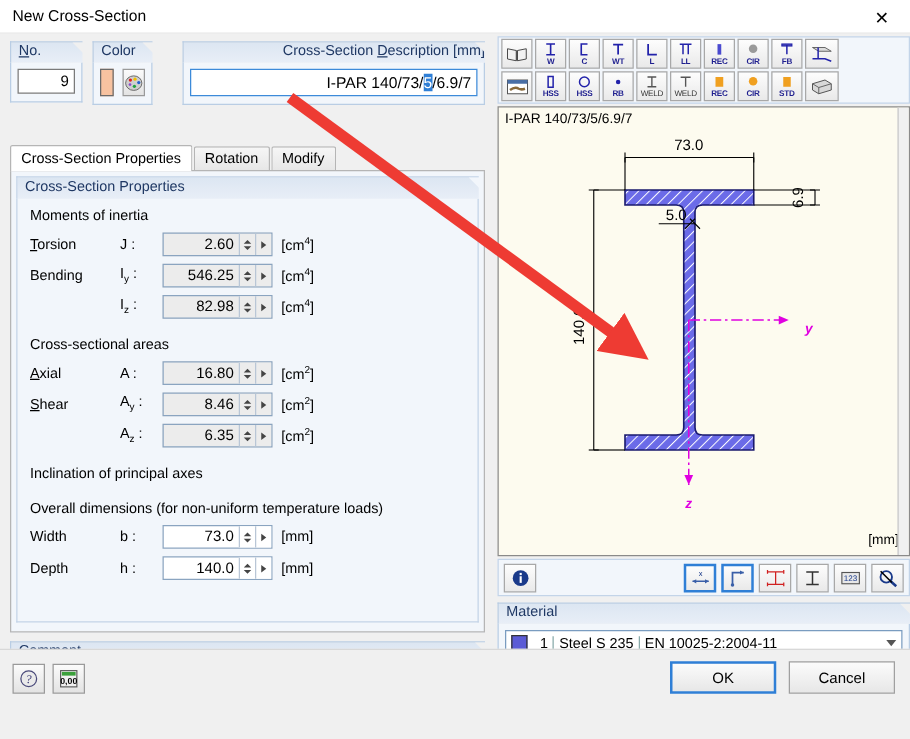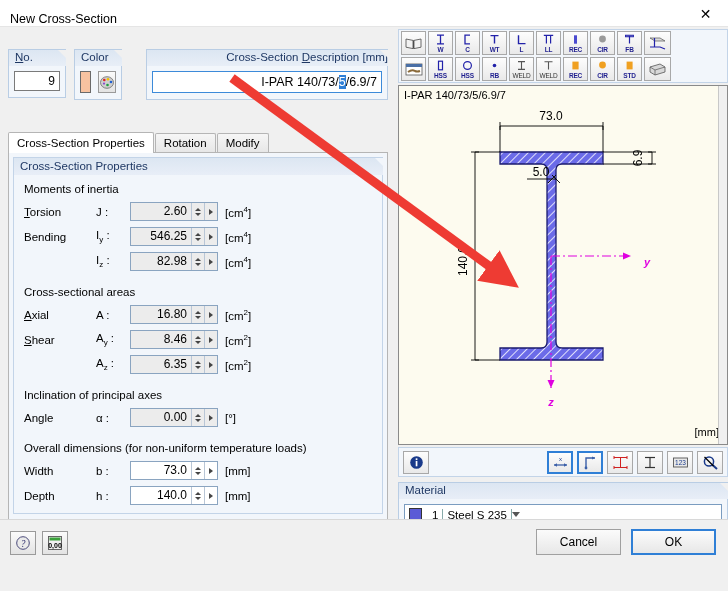--- a/index.html
+++ b/index.html
@@ -9,33 +9,33 @@
     font-family:"Liberation Sans", sans-serif;
     font-size:11.5px;
     color:#000;
     background:#f0f0f0;
     overflow:hidden;
     position:relative;
   }
   
   #titlebar {
     height:27px; background:#ffffff;
-    display:flex; align-items:flex-end;
+    display:flex; align-items:center;
     border-bottom:1px solid #e5e5e5;
     position:relative;
   }
   #title-text { padding-left:10px; font-size:12.5px; color:#000; }
   #close-btn {
     position:absolute; right:0; top:0; width:45px; height:27px;
     display:flex; align-items:center; justify-content:center;
     font-size:14px; color:#000; cursor:pointer;
   }
   
   #body-area { position:relative; width:728px; height:518px; background:#f0f0f0; }
-  #left-col { position:absolute; left:0; top:16px; width:396px; height:518px;padding-left:48px; }
+  #left-col { position:absolute; left:0; top:0; width:396px; height:518px;padding-left:48px; }
   #right-col { position:absolute; left:398px; top:0; width:330px; height:518px; }
 
   
   .grp { position:absolute; }
   .grp-hd {
     position:relative; height:17px;
     background:linear-gradient(to bottom,#dce6f2,#e8eef7);
     border-top:1px solid #b9cde4; border-left:1px solid #b9cde4;
     color:#1f3864; font-size:11.5px; padding:1px 0 0 6px;
   }
@@ -369,35 +369,20 @@
             <span class="more">
                 <i></i>
               </span>
           </div>
           <span class="punit">[cm<sup>2</sup>]</span>
         </div>
 
         <div class="gap"></div>
 
         <div class="sec-title">Inclination of principal axes</div>
-        <div class="prow">
-          <span class="plabel">An<u>g</u>le</span>
-          <span class="psym">α :</span>
-          <div class="spin">
-            <span class="val">0.00</span>
-            <span class="arrows">
-                <i class="up"></i>
-                <i class="dn"></i>
-              </span>
-            <span class="more">
-                <i></i>
-              </span>
-          </div>
-          <span class="punit">[°]</span>
-        </div>
 
         <div class="gap"></div>
 
         <div class="sec-title">Overall dimensions (for non-uniform temperature loads)</div>
         <div class="prow">
           <span class="plabel">Width</span>
           <span class="psym">b :</span>
           <div class="spin white">
             <span class="val">73.0</span>
             <span class="arrows">
@@ -756,20 +741,21 @@
       </div>
     </div>
 
     <div class="grp" id="mat-grp">
       <div class="grp-hd">Material</div>
       <div class="grp-bd">
         <div id="mat-select">
           <span id="mat-swatch" style="background: rgb(91, 91, 214);"></span>
           <span class="matcell">1</span>
           <span class="matcell">Steel S 235</span>
+          <span class="matcell last">EN 10025-2:2004-11</span>
           <span class="chev"></span>
         </div>
         <div id="mat-btns">
           <div class="matbtn">
             <svg width="16" height="12" viewBox="0 0 17 13">
               <path d="M1 2 L8 3.4 L8 11.6 L1 10.2 Z" fill="#f2f2f2" stroke="#4a4a4a" stroke-width="0.8"></path>
               <path d="M16 2 L9 3.4 L9 11.6 L16 10.2 Z" fill="#f2f2f2" stroke="#4a4a4a" stroke-width="0.8"></path>
             </svg>
           </div>
           <div class="matbtn">
@@ -803,22 +789,22 @@
     </div>
     <div class="bbtn">
       <svg width="16" height="16" viewBox="0 0 16 16">
         <rect x="1.5" y="1.5" width="13" height="13" fill="#f0f0f0" stroke="#555" stroke-width="0.9"></rect>
         <rect x="2.5" y="2.5" width="11" height="3" fill="#3aa03a"></rect>
         <text x="8" y="12.6" font-size="7" text-anchor="middle" fill="#000" font-family="'Liberation Sans',sans-serif" font-weight="bold">0,00</text>
       </svg>
     </div>
   </div>
   <div id="bottom-right">
+    <div class="dlgbtn default">OK</div>
     <div class="dlgbtn">Cancel</div>
-    <div class="dlgbtn default">OK</div>
   </div>
 </div>
 
 <svg id="arrow-overlay">
   <defs>
     <marker id="redhead" markerWidth="4.2" markerHeight="4.2" refX="1.6" refY="2.1" orient="auto">
       <polygon points="0,0 4.2,2.1 0,4.2" fill="#ee3b33"></polygon>
     </marker>
   </defs>
   <line x1="232" y1="78" x2="500" y2="274" stroke="#ee3b33" stroke-width="9" stroke-linecap="butt" marker-end="url(#redhead)"></line>

